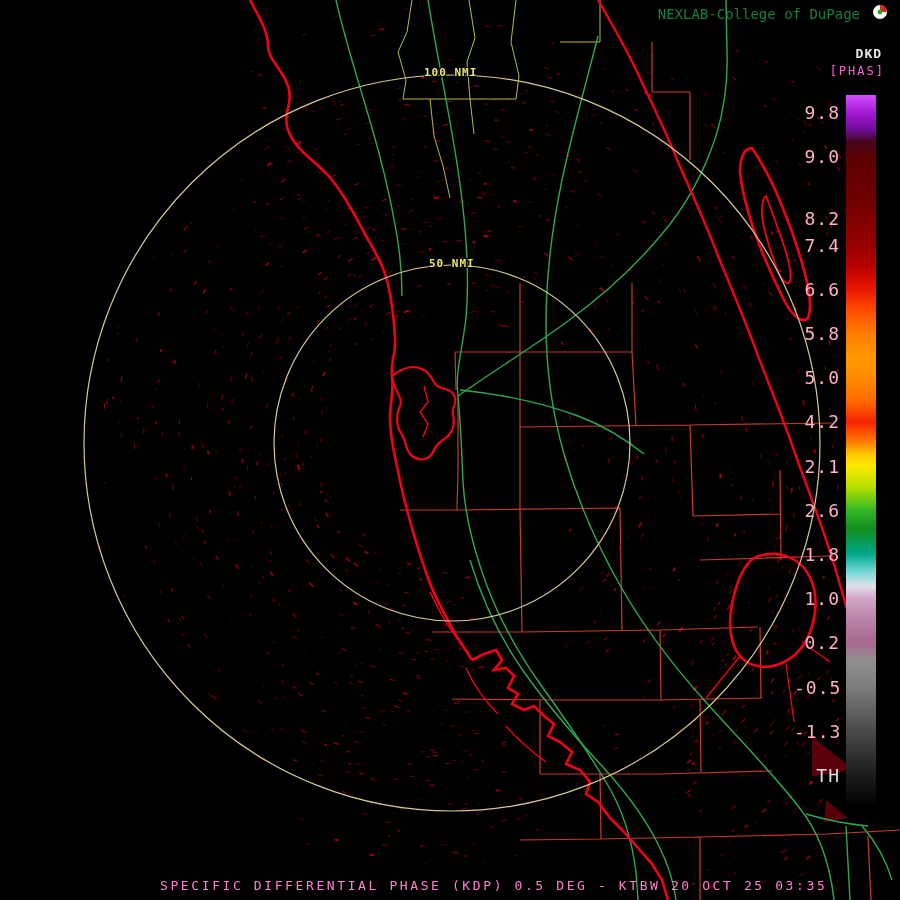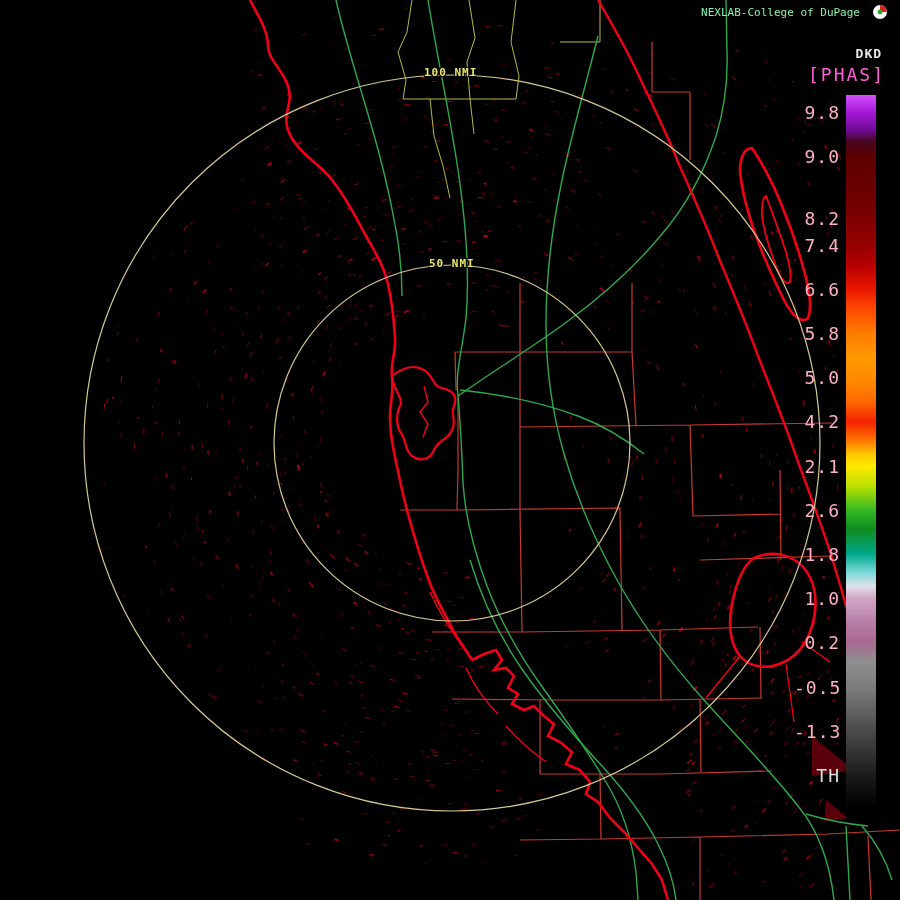--- a/index.html
+++ b/index.html
@@ -1,22 +1,22 @@
 <!DOCTYPE html>
 <html><head>
 <meta charset="utf-8">
 <style>
   html,body{margin:0;padding:0;background:#000;}
   .stage{position:relative;width:900px;height:900px;background:#000;overflow:hidden;
          font-family:"DejaVu Sans Mono","Liberation Mono",monospace;}
   #map{position:absolute;left:0;top:0;}
-  .hdr{position:absolute;top:6px;right:40px;color:#86efac;font-size:11px;white-space:nowrap;margin-left:25px;}
+  .hdr{position:absolute;top:6px;right:40px;color:#15803d;font-size:14px;white-space:nowrap;margin-left:25px;}
   .logo{position:absolute;top:4px;right:12px;width:16px;height:16px;}
   .prod-id{position:absolute;top:47px;right:18px;color:#eaeaea;font-size:13px;font-weight:bold;letter-spacing:1px;font-family:Liberation Mono, monospace;}
-  .prod-units{position:absolute;top:64px;right:15px;color:#ff5fd7;font-size:18px;letter-spacing:2px;}
+  .prod-units{position:absolute;top:64px;right:15px;color:#ff5fd7;font-size:12px;letter-spacing:2px;}
   .colorbar{position:absolute;left:846px;top:95px;width:30px;height:712px;}
   .scale-label{position:absolute;right:60px;width:46px;text-align:right;color:#ffb0c4;
                font-size:18px;line-height:14px;letter-spacing:1px;}
   .ring-label{position:absolute;color:#ece96a;font-size:11px;font-weight:bold;letter-spacing:1px;white-space:nowrap;
               text-shadow:1px 1px 0 #000,-1px -1px 0 #000,1px -1px 0 #000,-1px 1px 0 #000;}
   .caption{position:absolute;left:160px;top:878px;color:#ff7fd0;font-size:13px;letter-spacing:2.6px;white-space:nowrap;}
 </style>
 </head>
 <body>
 
@@ -1197,13 +1197,14 @@
     <div class="scale-label" style="top:592px">1.0</div>
     <div class="scale-label" style="top:636px">0.2</div>
     <div class="scale-label" style="top:681px">-0.5</div>
     <div class="scale-label" style="top:725px">-1.3</div>
     <div class="scale-label" style="top:769px;color:#dddddd">TH</div>
   </div>
 
   <div class="ring-label" style="left:424px;top:66px">100 NMI</div>
   <div class="ring-label" style="left:429px;top:257px">50 NMI</div>
 
+  <div class="caption">SPECIFIC DIFFERENTIAL PHASE (KDP) 0.5 DEG - KTBW 20 OCT 25 03:35</div>
 </div>
 
 </body></html>

